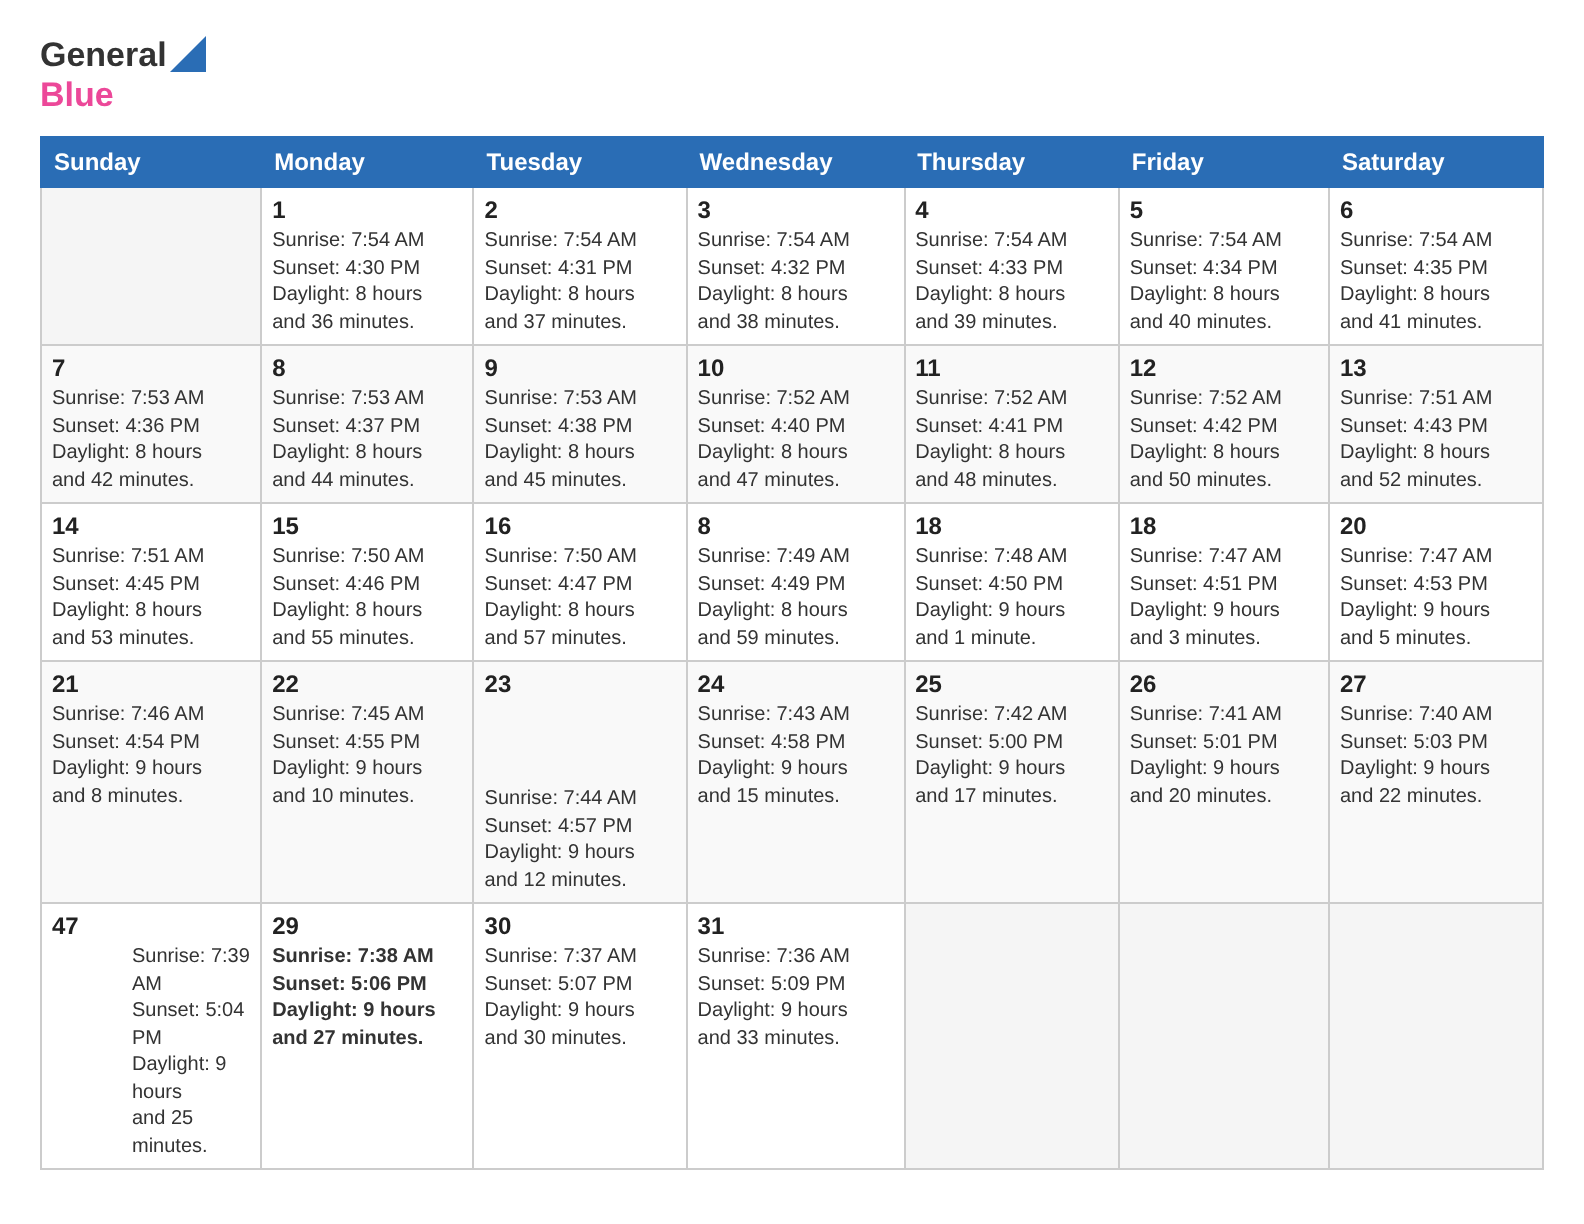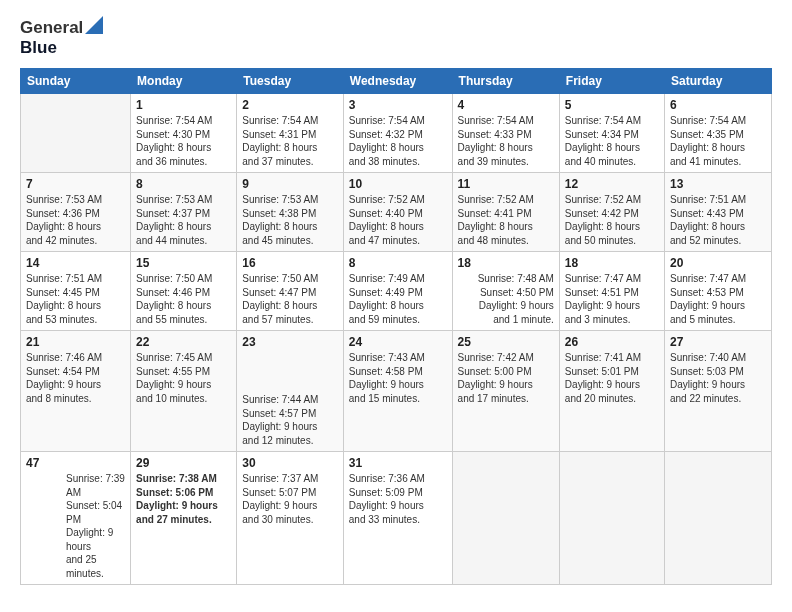--- a/index.html
+++ b/index.html
@@ -84,28 +84,28 @@
       line-height: 1.35;
     }
   </style>
 </head>
 <body>
 
 <div class="page">
   <div class="header">
     <div class="logo">
       <div>
-        <div style="display:flex;">
+        <div style="display:flex;align-items:center;">
           <span class="logo-general" style="font-size:17px;font-weight:bold;color:#333;">General</span>
           <svg width="18" height="18" viewBox="0 0 18 18" style="margin-left:2px;margin-top:-2px;">
             <polygon points="0,18 18,0 18,18" fill="#2a6db5"></polygon>
           </svg>
         </div>
         <div style="display:flex;align-items:center;">
-          <span class="logo-blue" style="font-size:17px;font-weight:bold;color:#0f172a;">Blue</span>
+          <span class="logo-blue" style="font-size:17px;font-weight:bold;color:#ec4899;">Blue</span>
         </div>
       </div>
     </div>
     <div class="title-block">
       <div class="month-title"></div>
       <div class="location-title"></div>
     </div>
   </div>
 
   <table class="calendar-table">
@@ -241,21 +241,21 @@
           </td>
           <td>
             <span class="day-num">8</span>
             <div class="day-info" style="white-space: pre-line;">Sunrise: 7:49 AM
 Sunset: 4:49 PM
 Daylight: 8 hours
 and 59 minutes.</div>
           </td>
           <td>
             <span class="day-num">18</span>
-            <div class="day-info" style="white-space: pre-line; text-align: right;">Sunrise: 7:48 AM
+            <div class="day-info" style="white-space: pre-line;">Sunrise: 7:48 AM
 Sunset: 4:50 PM
 Daylight: 9 hours
 and 1 minute.</div>
           </td>
           <td>
             <span class="day-num">18</span>
             <div class="day-info" style="white-space: pre-line;">Sunrise: 7:47 AM
 Sunset: 4:51 PM
 Daylight: 9 hours
 and 3 minutes.</div>

